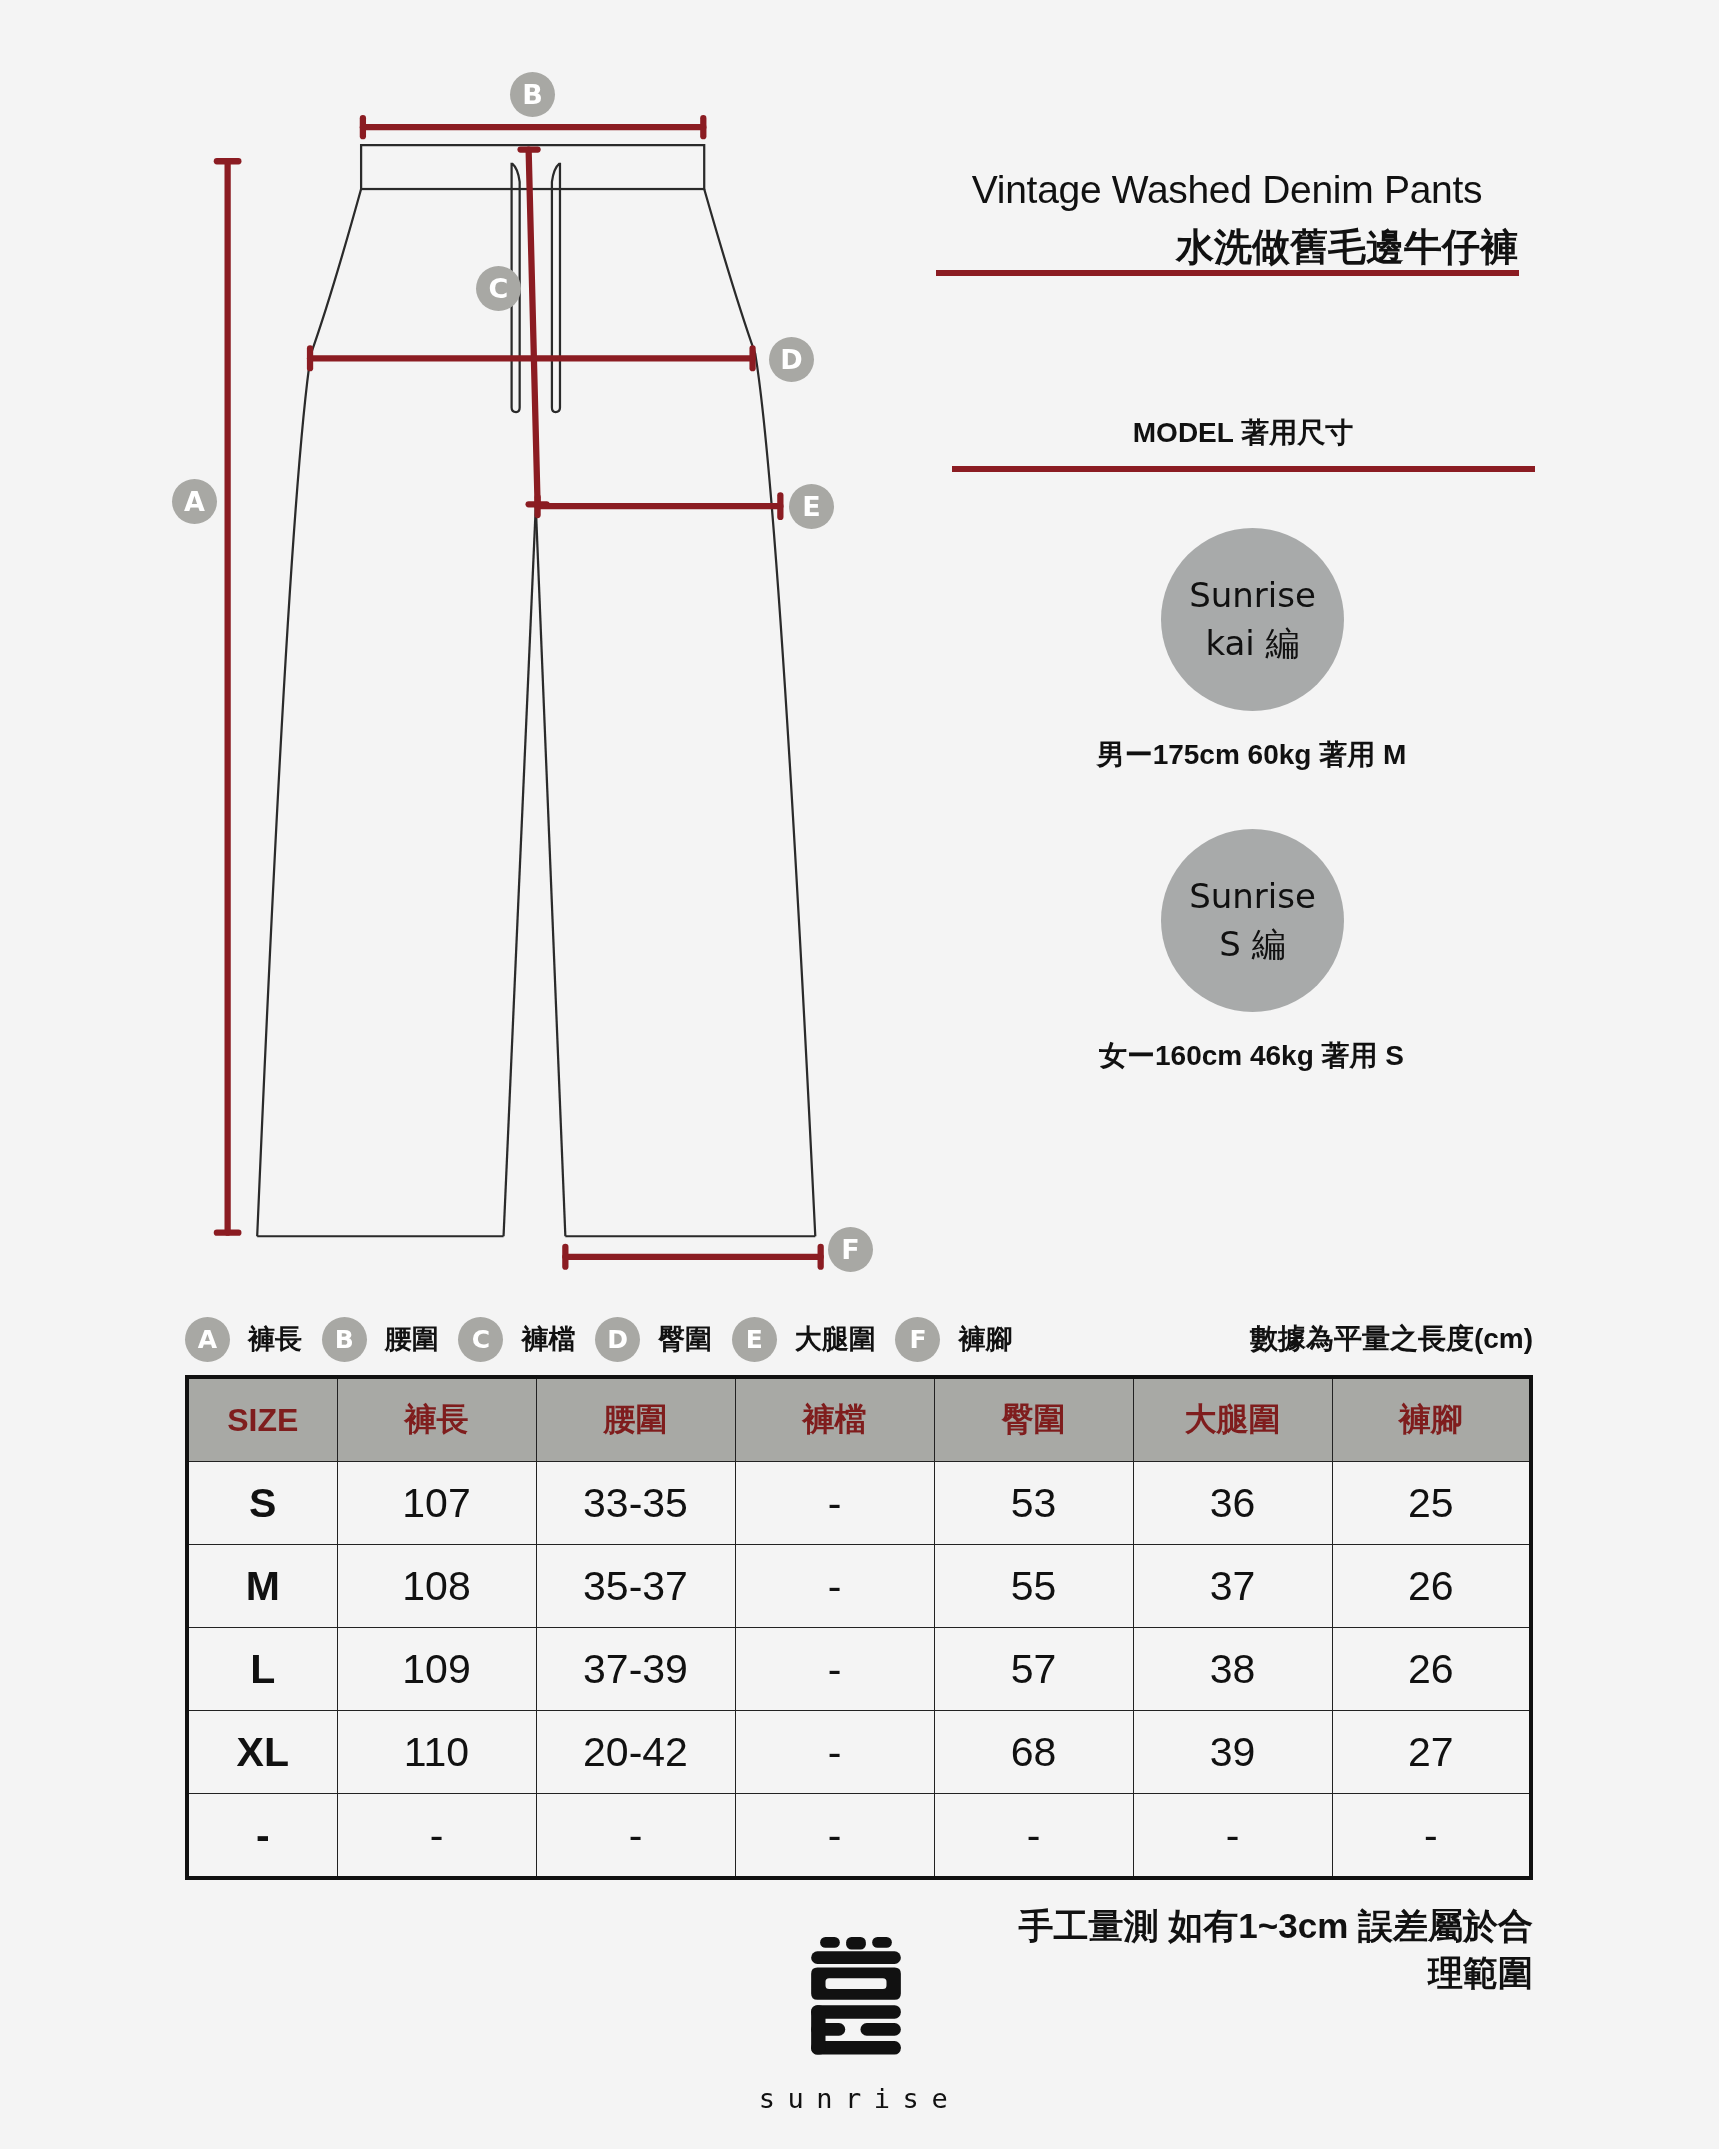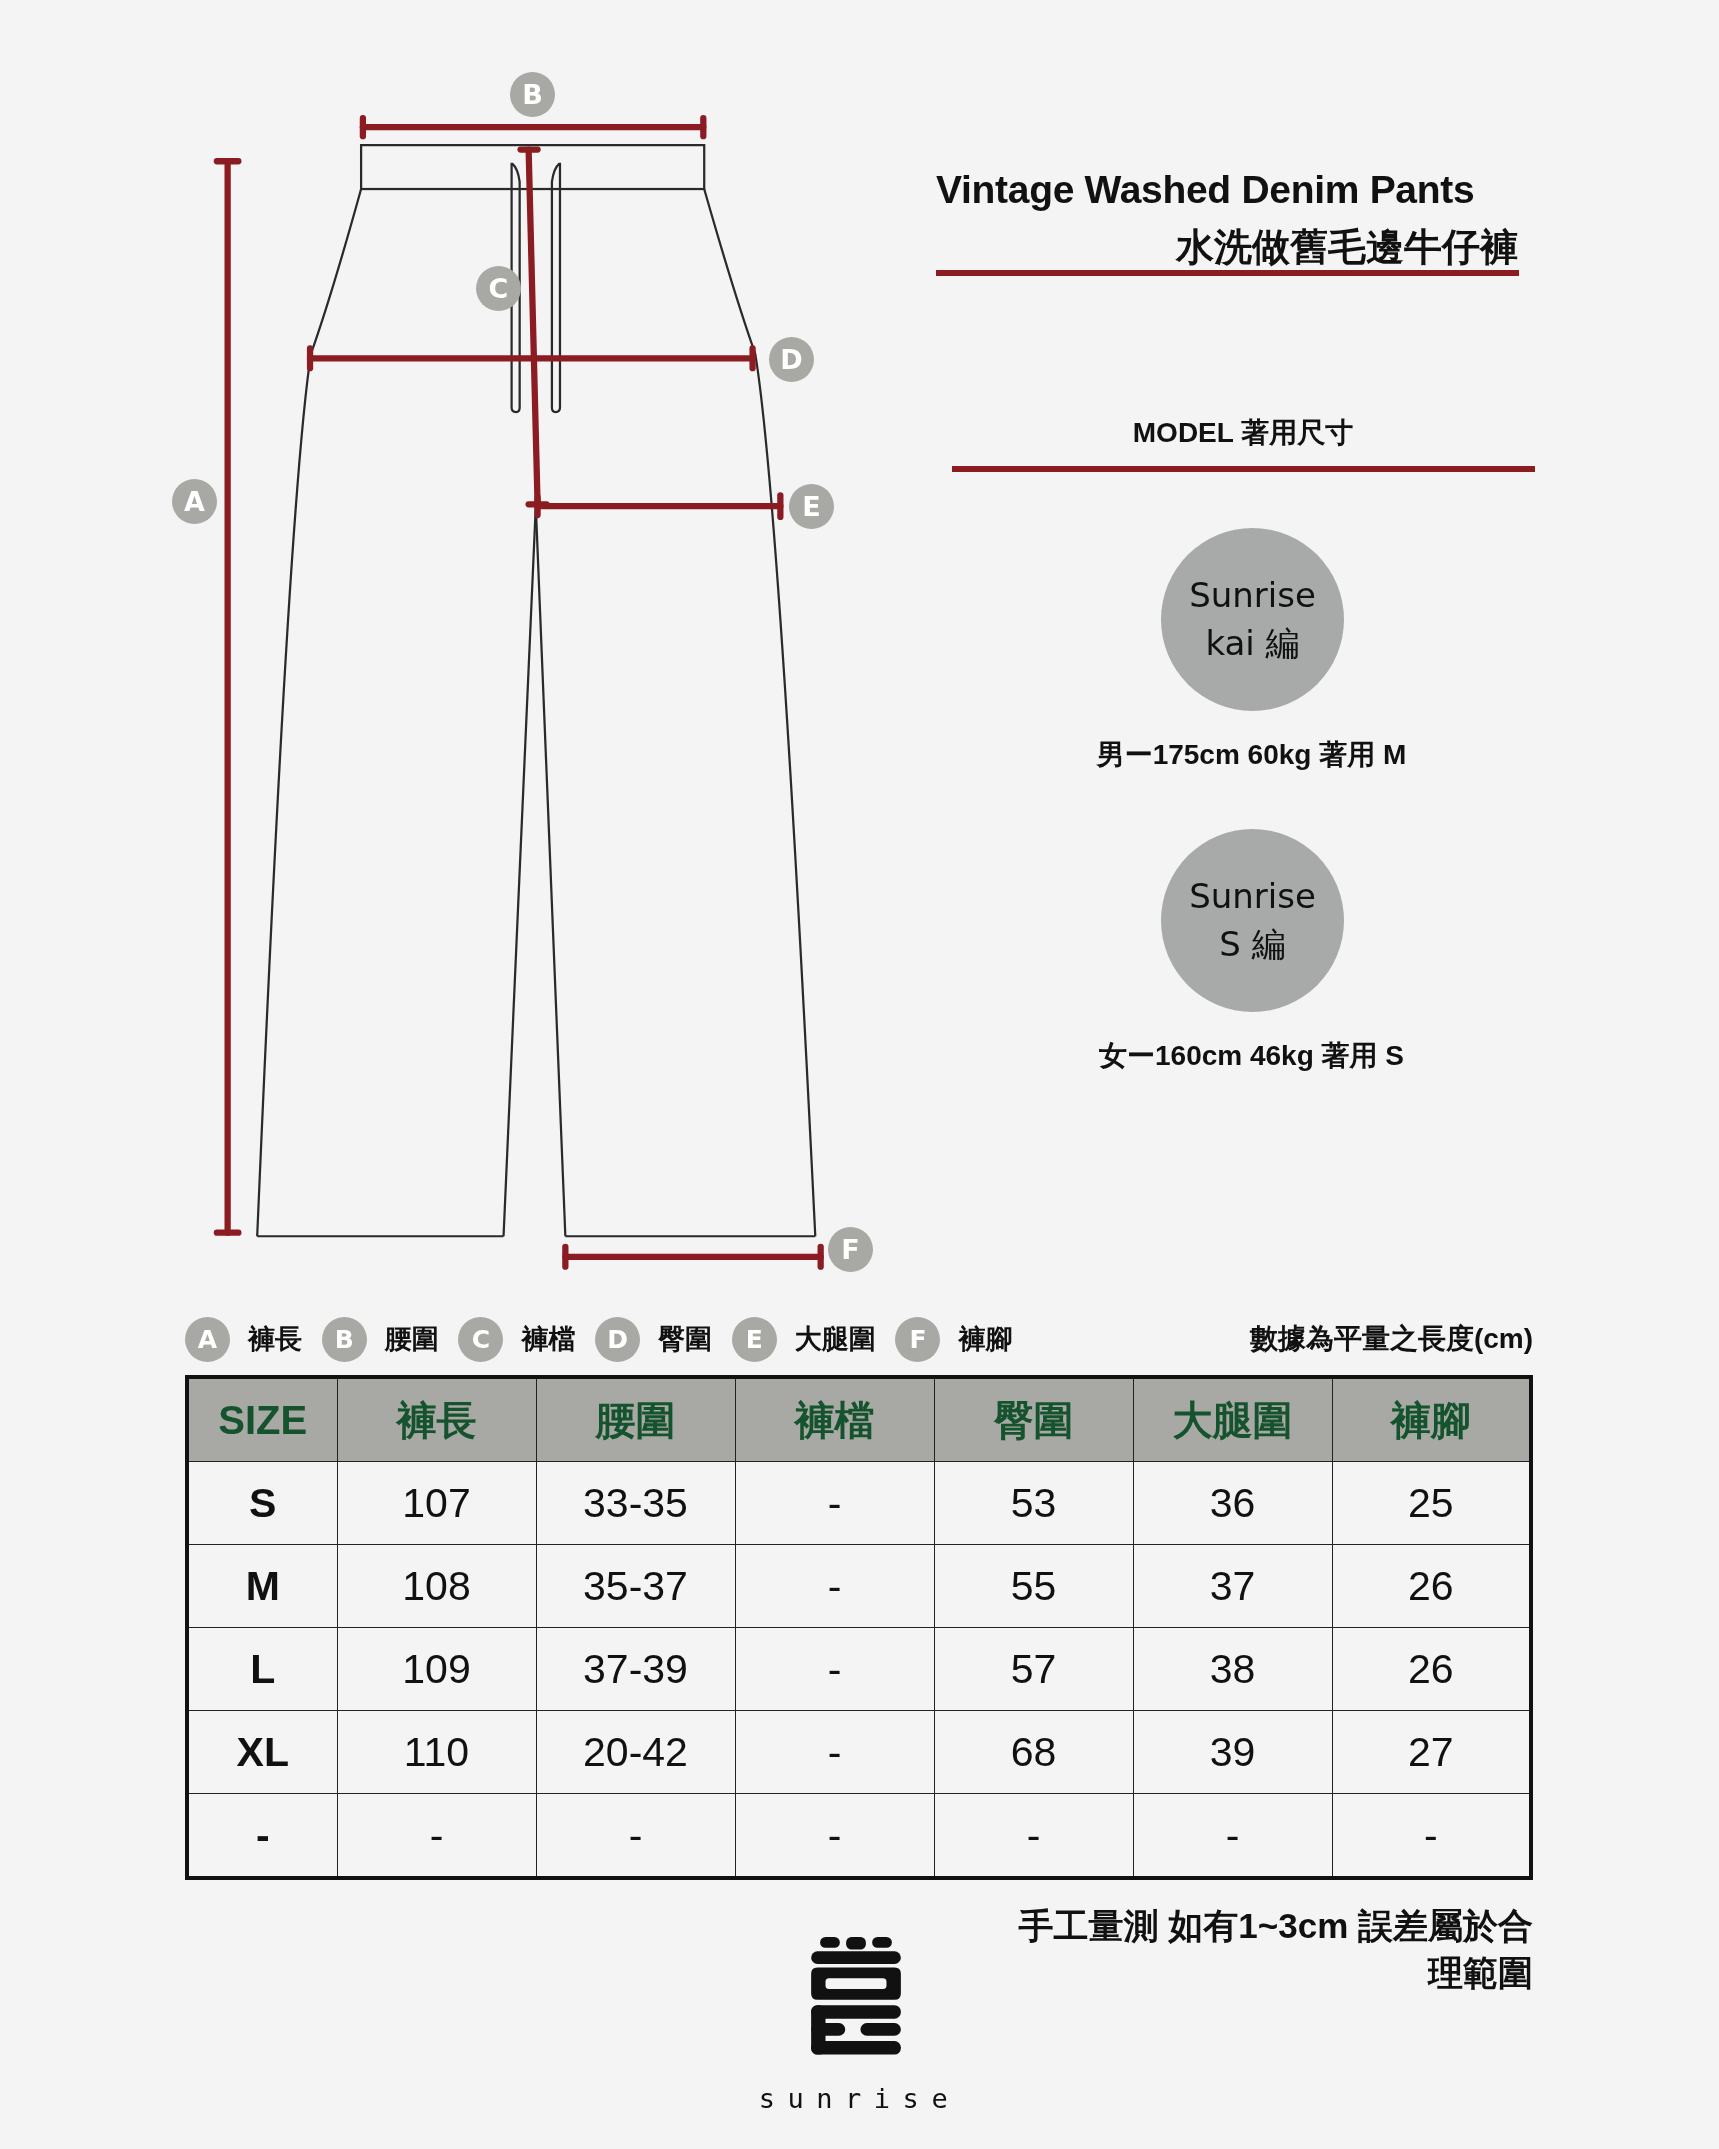--- a/index.html
+++ b/index.html
@@ -9,22 +9,22 @@
     font-family:"Liberation Sans", "DejaVu Sans", sans-serif;
     color:#111;
   }
   .diagram { position:absolute; left:0; top:0; width:896px; height:1290px; }
   .badge {
     position:absolute; width:45px; height:45px; border-radius:50%;
     background:#a8a8a4; color:#fff; font-weight:700; font-size:27px;
     display:flex; align-items:center; justify-content:center;
     font-family:"DejaVu Sans", sans-serif;
   }
-  .title-en { position:absolute; left:936px; width:582px; top:168px; text-align:left;
-    font-weight:700; font-size:39px; letter-spacing:-0.3px; }
+  .title-en { position:absolute; left:936px; width:582px; top:168px; text-align:center;
+    font-weight:400; font-size:39px; letter-spacing:-0.3px; }
   .title-zh { position:absolute; left:936px; width:582px; top:222px; text-align:right;
     font-weight:700; font-size:38px; }
   .redline { position:absolute; height:6.3px; background:#8b1c22; }
   .model-head { position:absolute; left:952px; width:582px; top:414px; text-align:center;
     font-weight:700; font-size:28px; }
   .model-circle {
     position:absolute; width:183px; height:183px; border-radius:50%; background:#a8aaaa;
     display:flex; flex-direction:column; align-items:center; justify-content:center;
     font-family:"DejaVu Sans", sans-serif; font-size:34px; color:#111; line-height:1.4;
   }
@@ -41,21 +41,21 @@
   .legend-item .ltext { font-weight:700; font-size:27px; }
   .legend-note { margin-left:auto; font-weight:700; font-size:28px; }
   table.sizes {
     position:absolute; left:185px; top:1375px; width:1348px; border-collapse:collapse;
     border:4.5px solid #111; table-layout:fixed;
   }
   table.sizes th, table.sizes td {
     border:1.8px solid #222; text-align:center; height:82px; padding:0;
   }
   table.sizes th {
-    background:#a8a9a5; color:#14532d; font-weight:700; font-size:40px;
+    background:#a8a9a5; color:#7f1d1d; font-weight:700; font-size:32px;
   }
   table.sizes td { font-size:41px; font-family:"Liberation Sans", sans-serif; color:#111; background:#f4f4f4; }
   table.sizes td.size-cell { font-weight:700; }
   .foot-note { position:absolute; left:985px; width:548px; top:1903px; text-align:right;
     font-weight:700; font-size:35px; }
   .logo { position:absolute; left:811px; top:1937px; width:90px; height:122px; }
   .wordmark { position:absolute; left:752px; width:215px; top:2083px; text-align:center;
     font-family:"DejaVu Sans Mono", monospace; font-size:27px; letter-spacing:12.5px; color:#111; }
 </style>
 </head>

